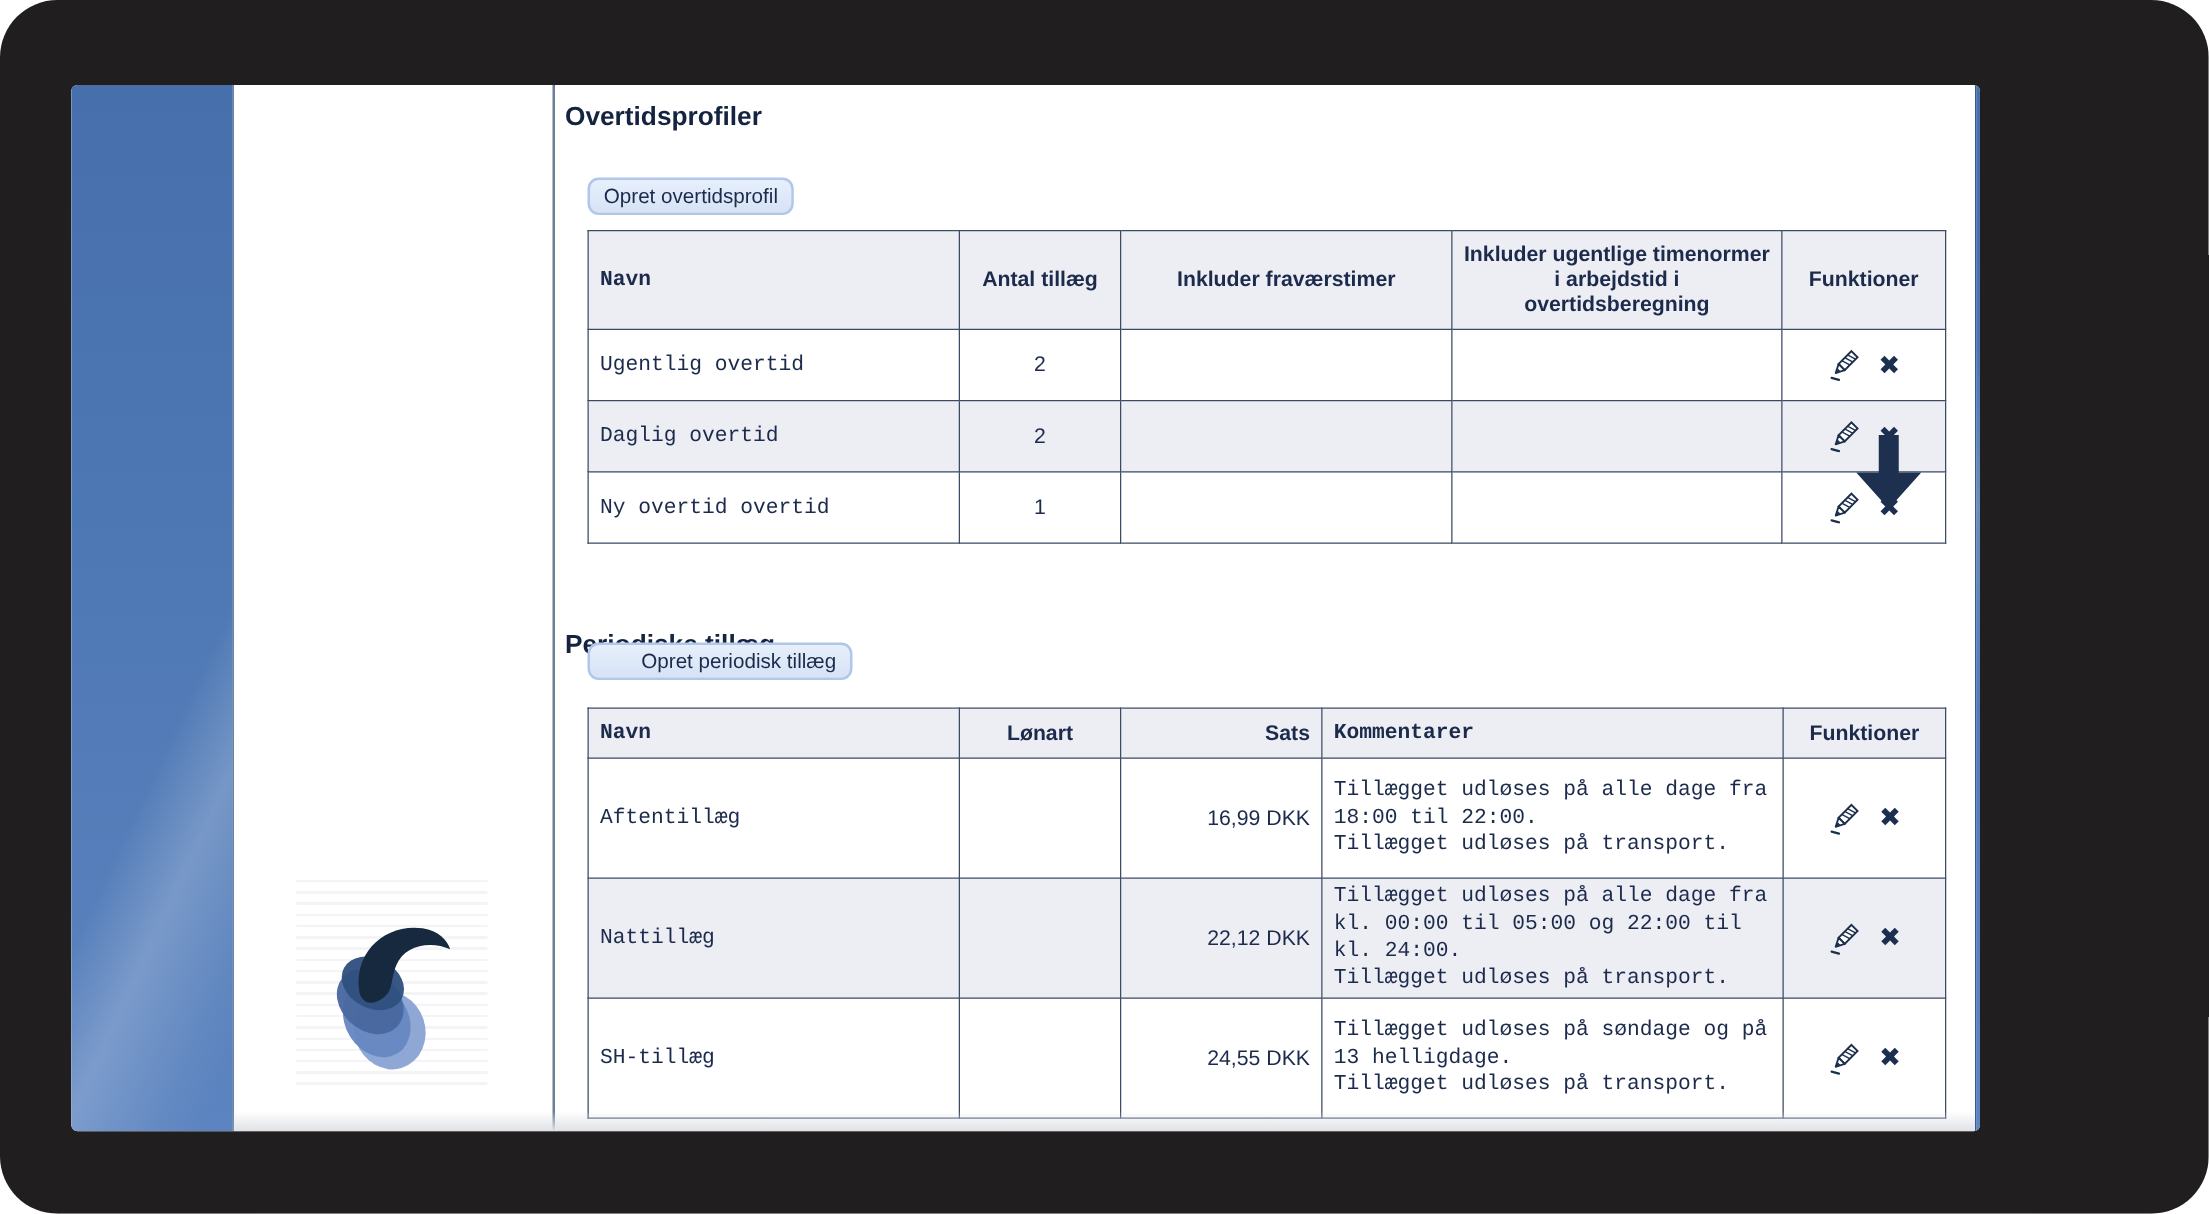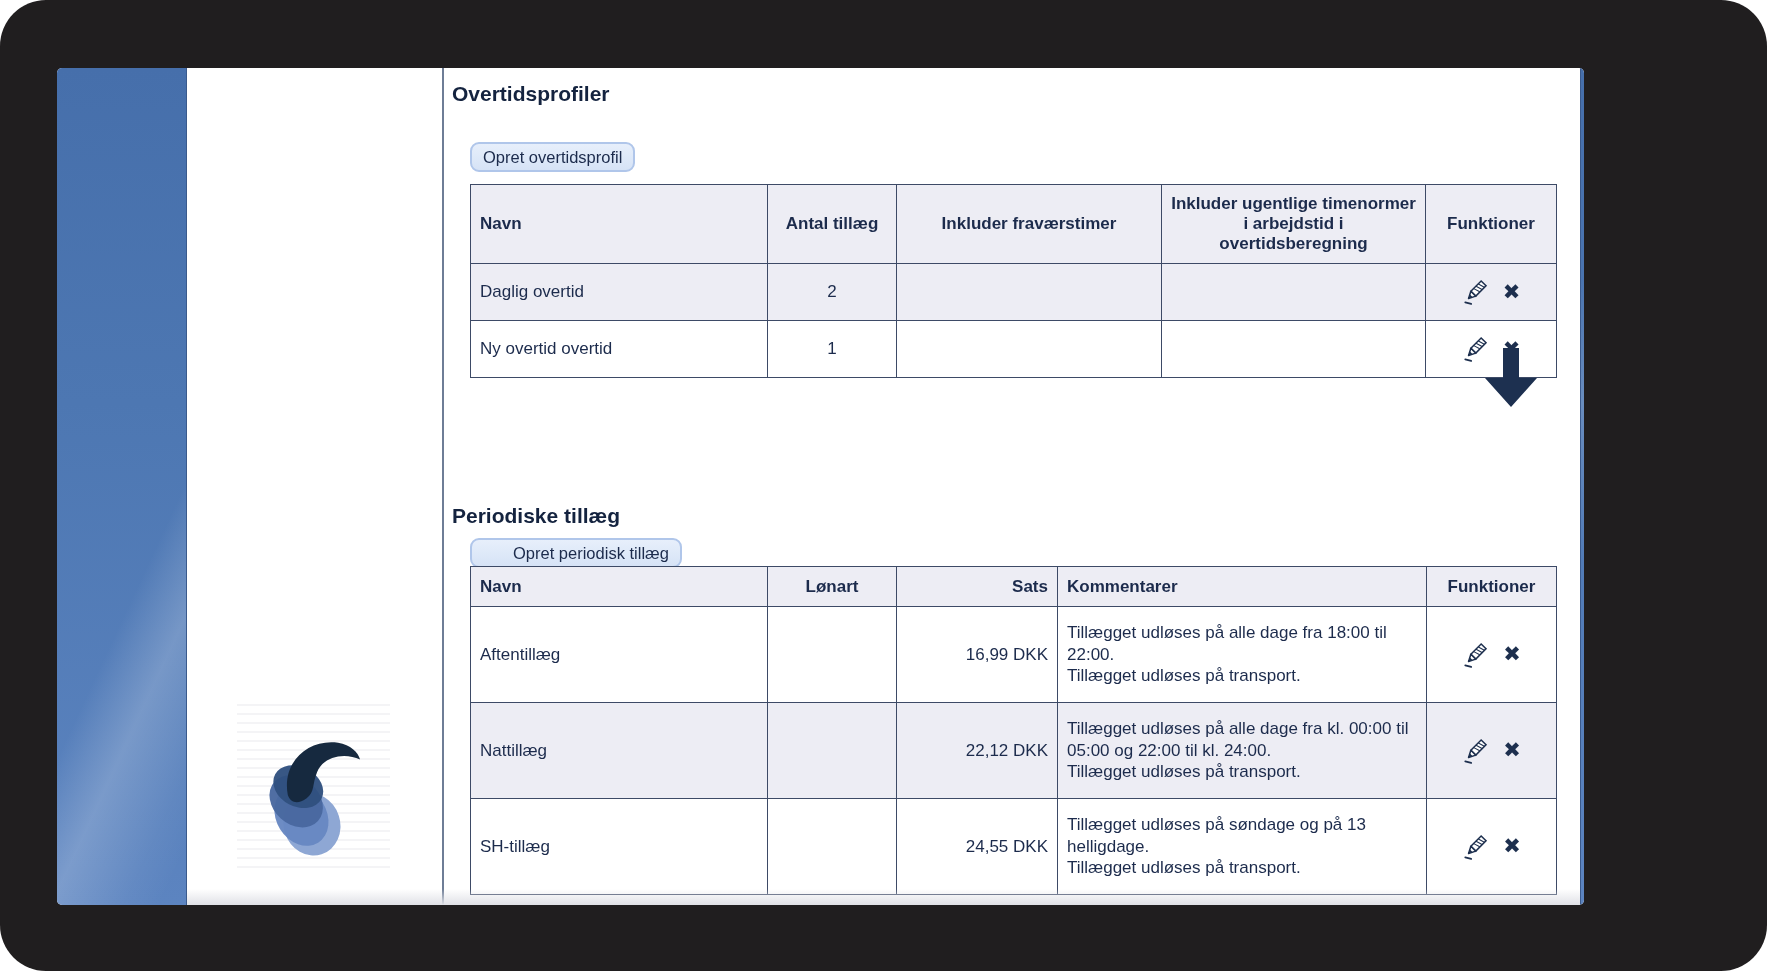--- a/index.html
+++ b/index.html
@@ -29,31 +29,31 @@
      background:repeating-linear-gradient(180deg,#ffffff 0 7px,#f4f4f6 7px 9px);
      display:flex;align-items:flex-end;justify-content:center;padding-bottom:10px;box-sizing:border-box;}
 
   
   .page-title{position:absolute;left:395px;font-size:21px;font-weight:bold;color:#14233f;}
   .title-1{top:14px;} .title-2{top:400px;margin-top:36px;}
 
   .create-btn{position:absolute;left:413px;height:30px;padding:0 11px;
      background:linear-gradient(180deg,#e7effb,#d6e3f6);border:2px solid #b0c6ea;border-radius:9px;
      font-size:16.5px;color:#1c2b4c;font-family:inherit;cursor:pointer;line-height:26px;}
-  .btn-1{top:74px;} .btn-2{top:470px;padding-left:41px;}
+  .btn-1{top:74px;} .btn-2{top:446px;padding-left:41px;}
 
   table{position:absolute;left:413px;border-collapse:collapse;table-layout:fixed;
         width:1086px;font-size:17px;color:#1c2b4c;background:#fff;}
   .table-1{top:116px;} .table-2{top:498px;}
   th,td{border:1.5px solid #3d4a66;box-sizing:border-box;padding:4px 9px;vertical-align:middle;}
   th{background:#ededf4;font-weight:bold;font-size:17px;}
   .table-1 th{height:79px;} .table-1 td{height:57px;}
   .table-2 th{height:40px;} .table-2 td{height:96px;}
   tr.alt td{background:#ededf4;}
-  .al{text-align:left;} .ac{text-align:center;} .ar{text-align:right;}
+  .al{text-align:left;font-family:Liberation Mono, monospace;} .ac{text-align:center;} .ar{text-align:right;}
   .comment-line{display:block;line-height:1.28;}
 
   .fn-cell{white-space:nowrap;}
   .fn-wrap{display:flex;align-items:center;justify-content:center;gap:15px;}
   .x-icon{font-family:"DejaVu Sans",sans-serif;font-size:21px;font-weight:bold;color:#1d2f4e;line-height:1;cursor:pointer;}
   .pencil-svg{cursor:pointer;display:block;}
 
   
   .overlay-arrow{position:absolute;left:1427px;top:280px;z-index:5;}
 
@@ -94,20 +94,42 @@
       <thead>
         <tr>
           <th class="al">Navn</th>
           <th class="ac">Antal tillæg</th>
           <th class="ac">Inkluder fraværstimer</th>
           <th class="ac">Inkluder ugentlige timenormer i arbejdstid i overtidsberegning</th>
           <th class="ac">Funktioner</th>
         </tr>
       </thead>
       <tbody>
+        <tr>
+          <td class="al">Ugentlig overtid</td>
+          <td class="ac">2</td>
+          <td></td>
+          <td></td>
+          <td class="fn-cell">
+              <div class="fn-wrap">
+            <svg class="pencil-svg" width="26" height="26" viewBox="0 0 24 24">
+                  <g transform="rotate(45 12 12)">
+                    <rect x="8.8" y="0.8" width="6.4" height="13.4" fill="#fff" stroke="#1d2f4e" stroke-width="1.4"></rect>
+                    <line x1="9" y1="4.6" x2="15" y2="2.8" stroke="#1d2f4e" stroke-width="1"></line>
+                    <line x1="9" y1="7.6" x2="15" y2="5.8" stroke="#1d2f4e" stroke-width="1"></line>
+                    <line x1="9" y1="10.6" x2="15" y2="8.8" stroke="#1d2f4e" stroke-width="1"></line>
+                    <polygon points="8.8,14.2 15.2,14.2 12,20.4" fill="#fff" stroke="#1d2f4e" stroke-width="1.4" stroke-linejoin="round"></polygon>
+                    <polygon points="10.7,16.9 13.3,16.9 12,20.4" fill="#1d2f4e"></polygon>
+                  </g>
+                  <path d="M3 21.5 L8.5 23" stroke="#1d2f4e" stroke-width="1.6" stroke-linecap="round"></path>
+                </svg>
+            <span class="x-icon">✖</span>
+          </div>
+            </td>
+        </tr>
         <tr class="alt">
           <td class="al">Daglig overtid</td>
           <td class="ac">2</td>
           <td></td>
           <td></td>
           <td class="fn-cell">
               <div class="fn-wrap">
             <svg class="pencil-svg" width="26" height="26" viewBox="0 0 24 24">
                   <g transform="rotate(45 12 12)">
                     <rect x="8.8" y="0.8" width="6.4" height="13.4" fill="#fff" stroke="#1d2f4e" stroke-width="1.4"></rect>

